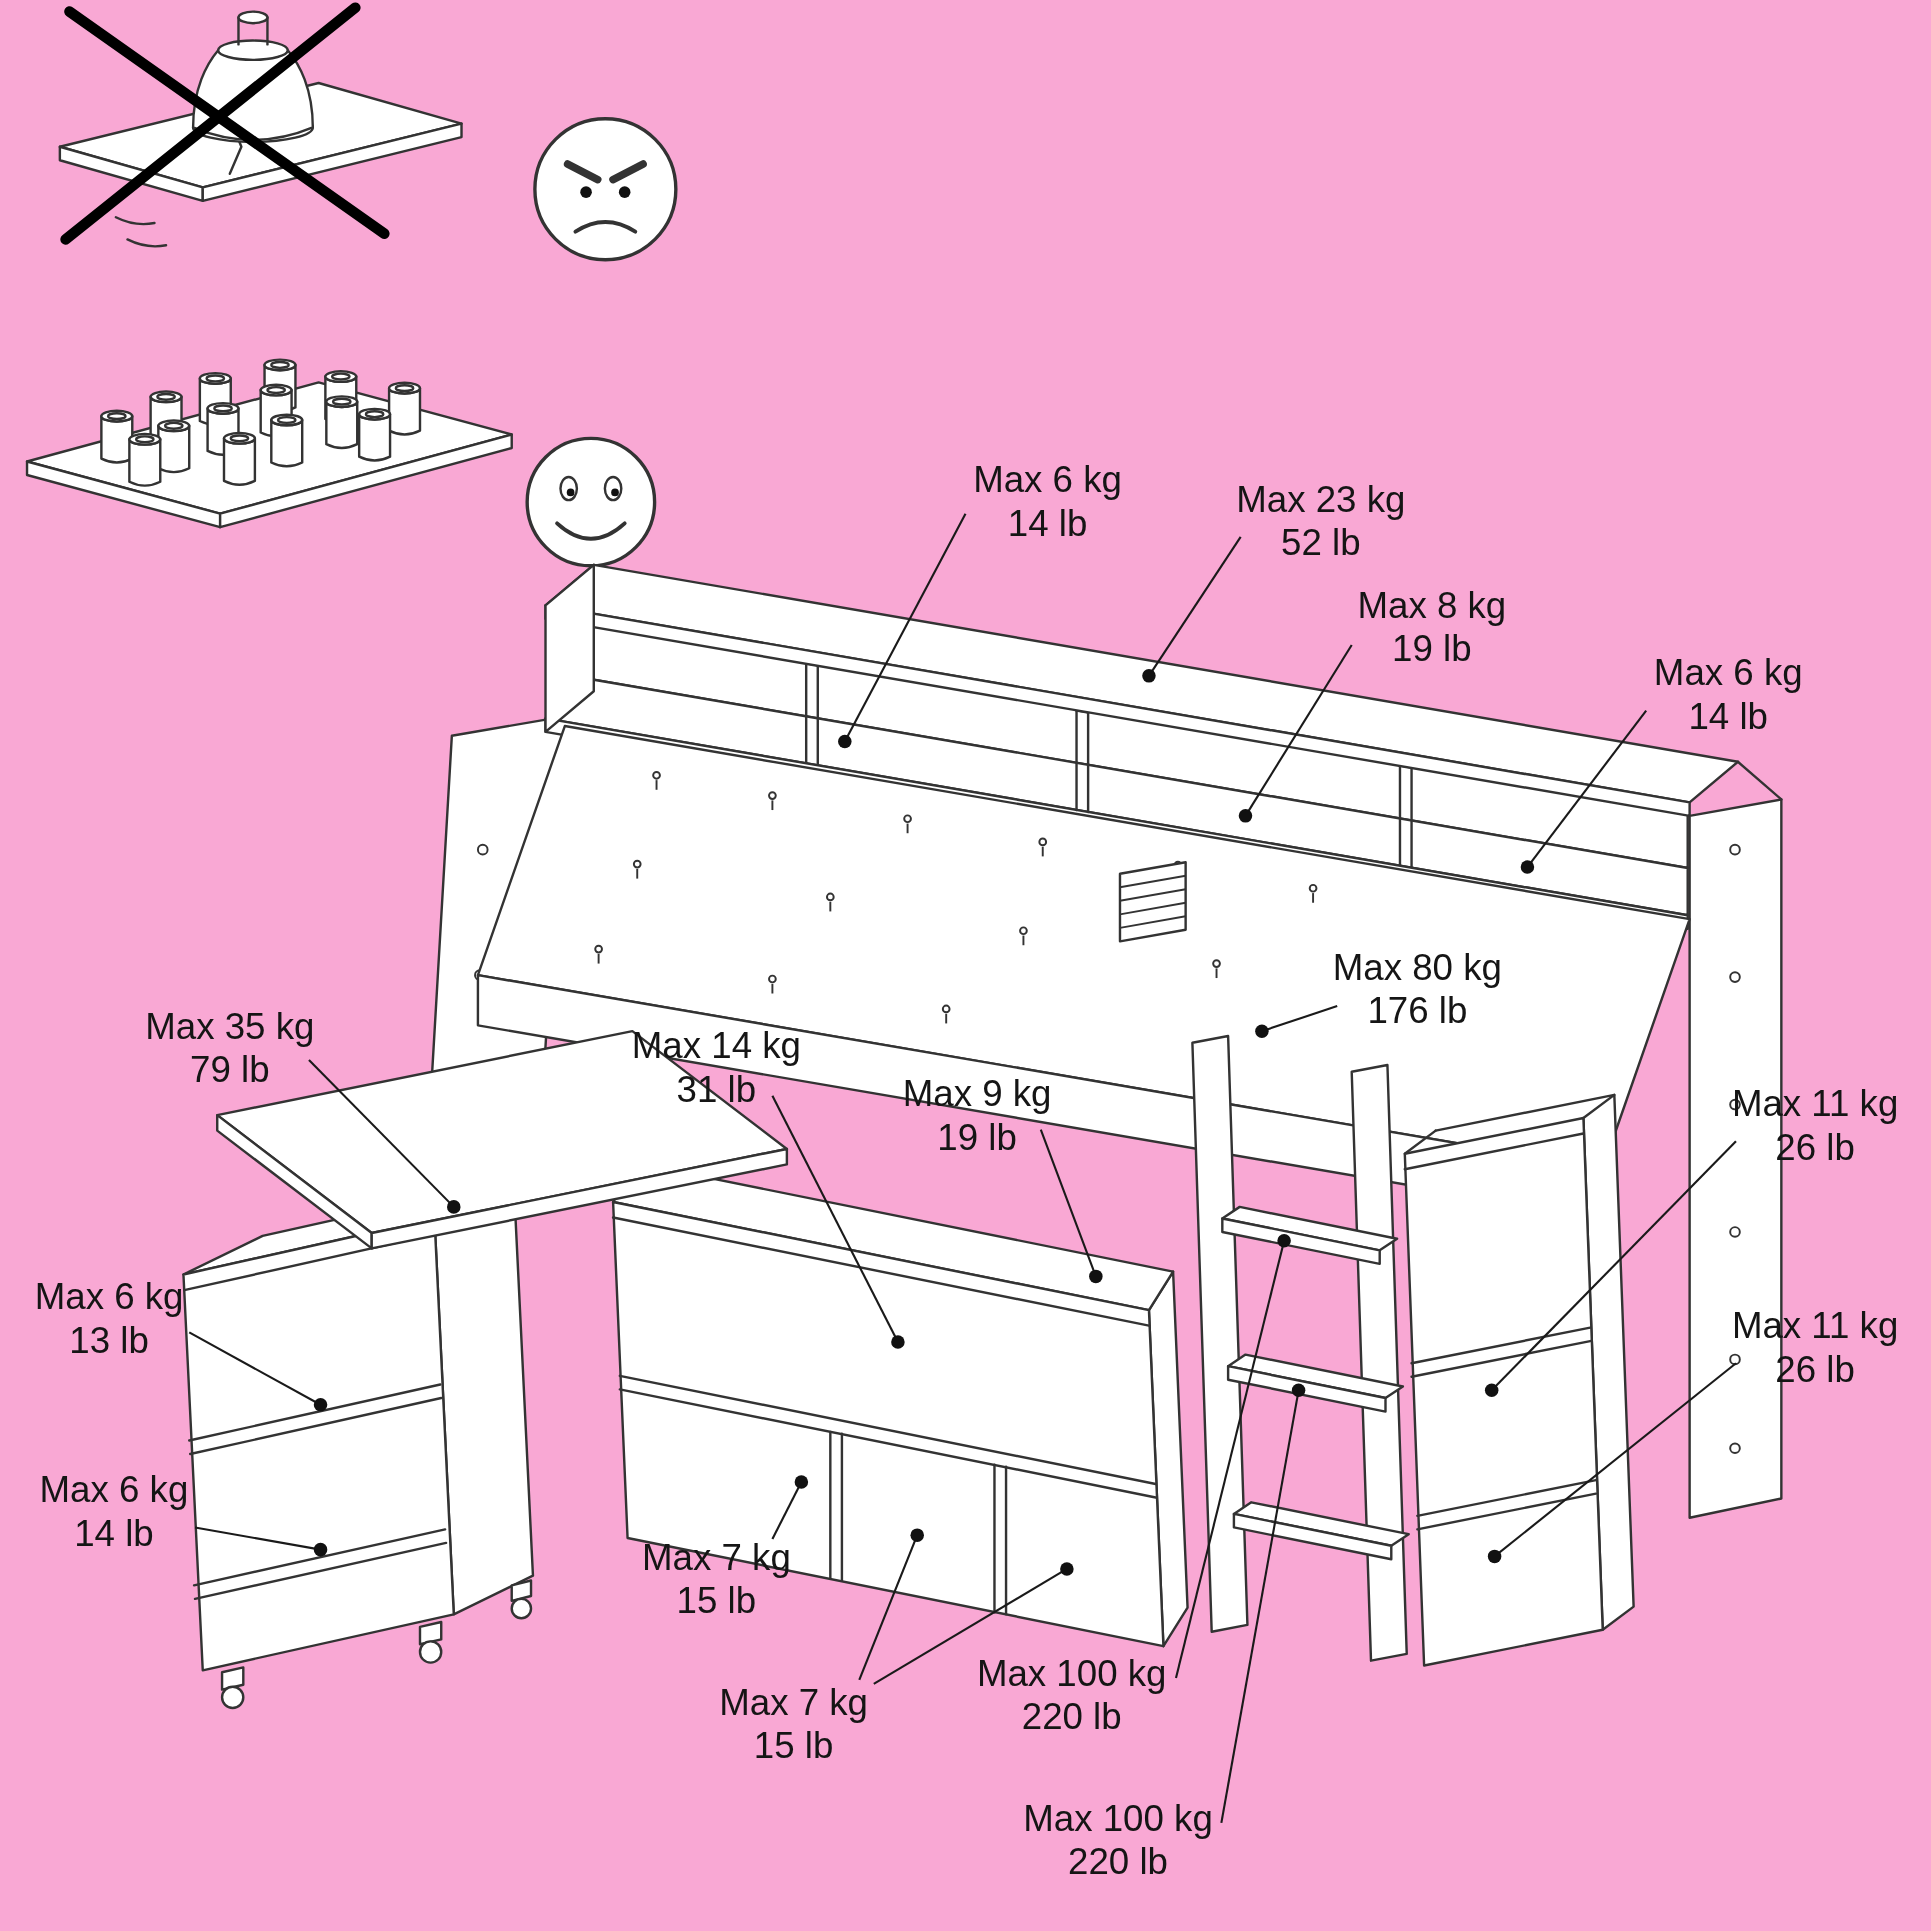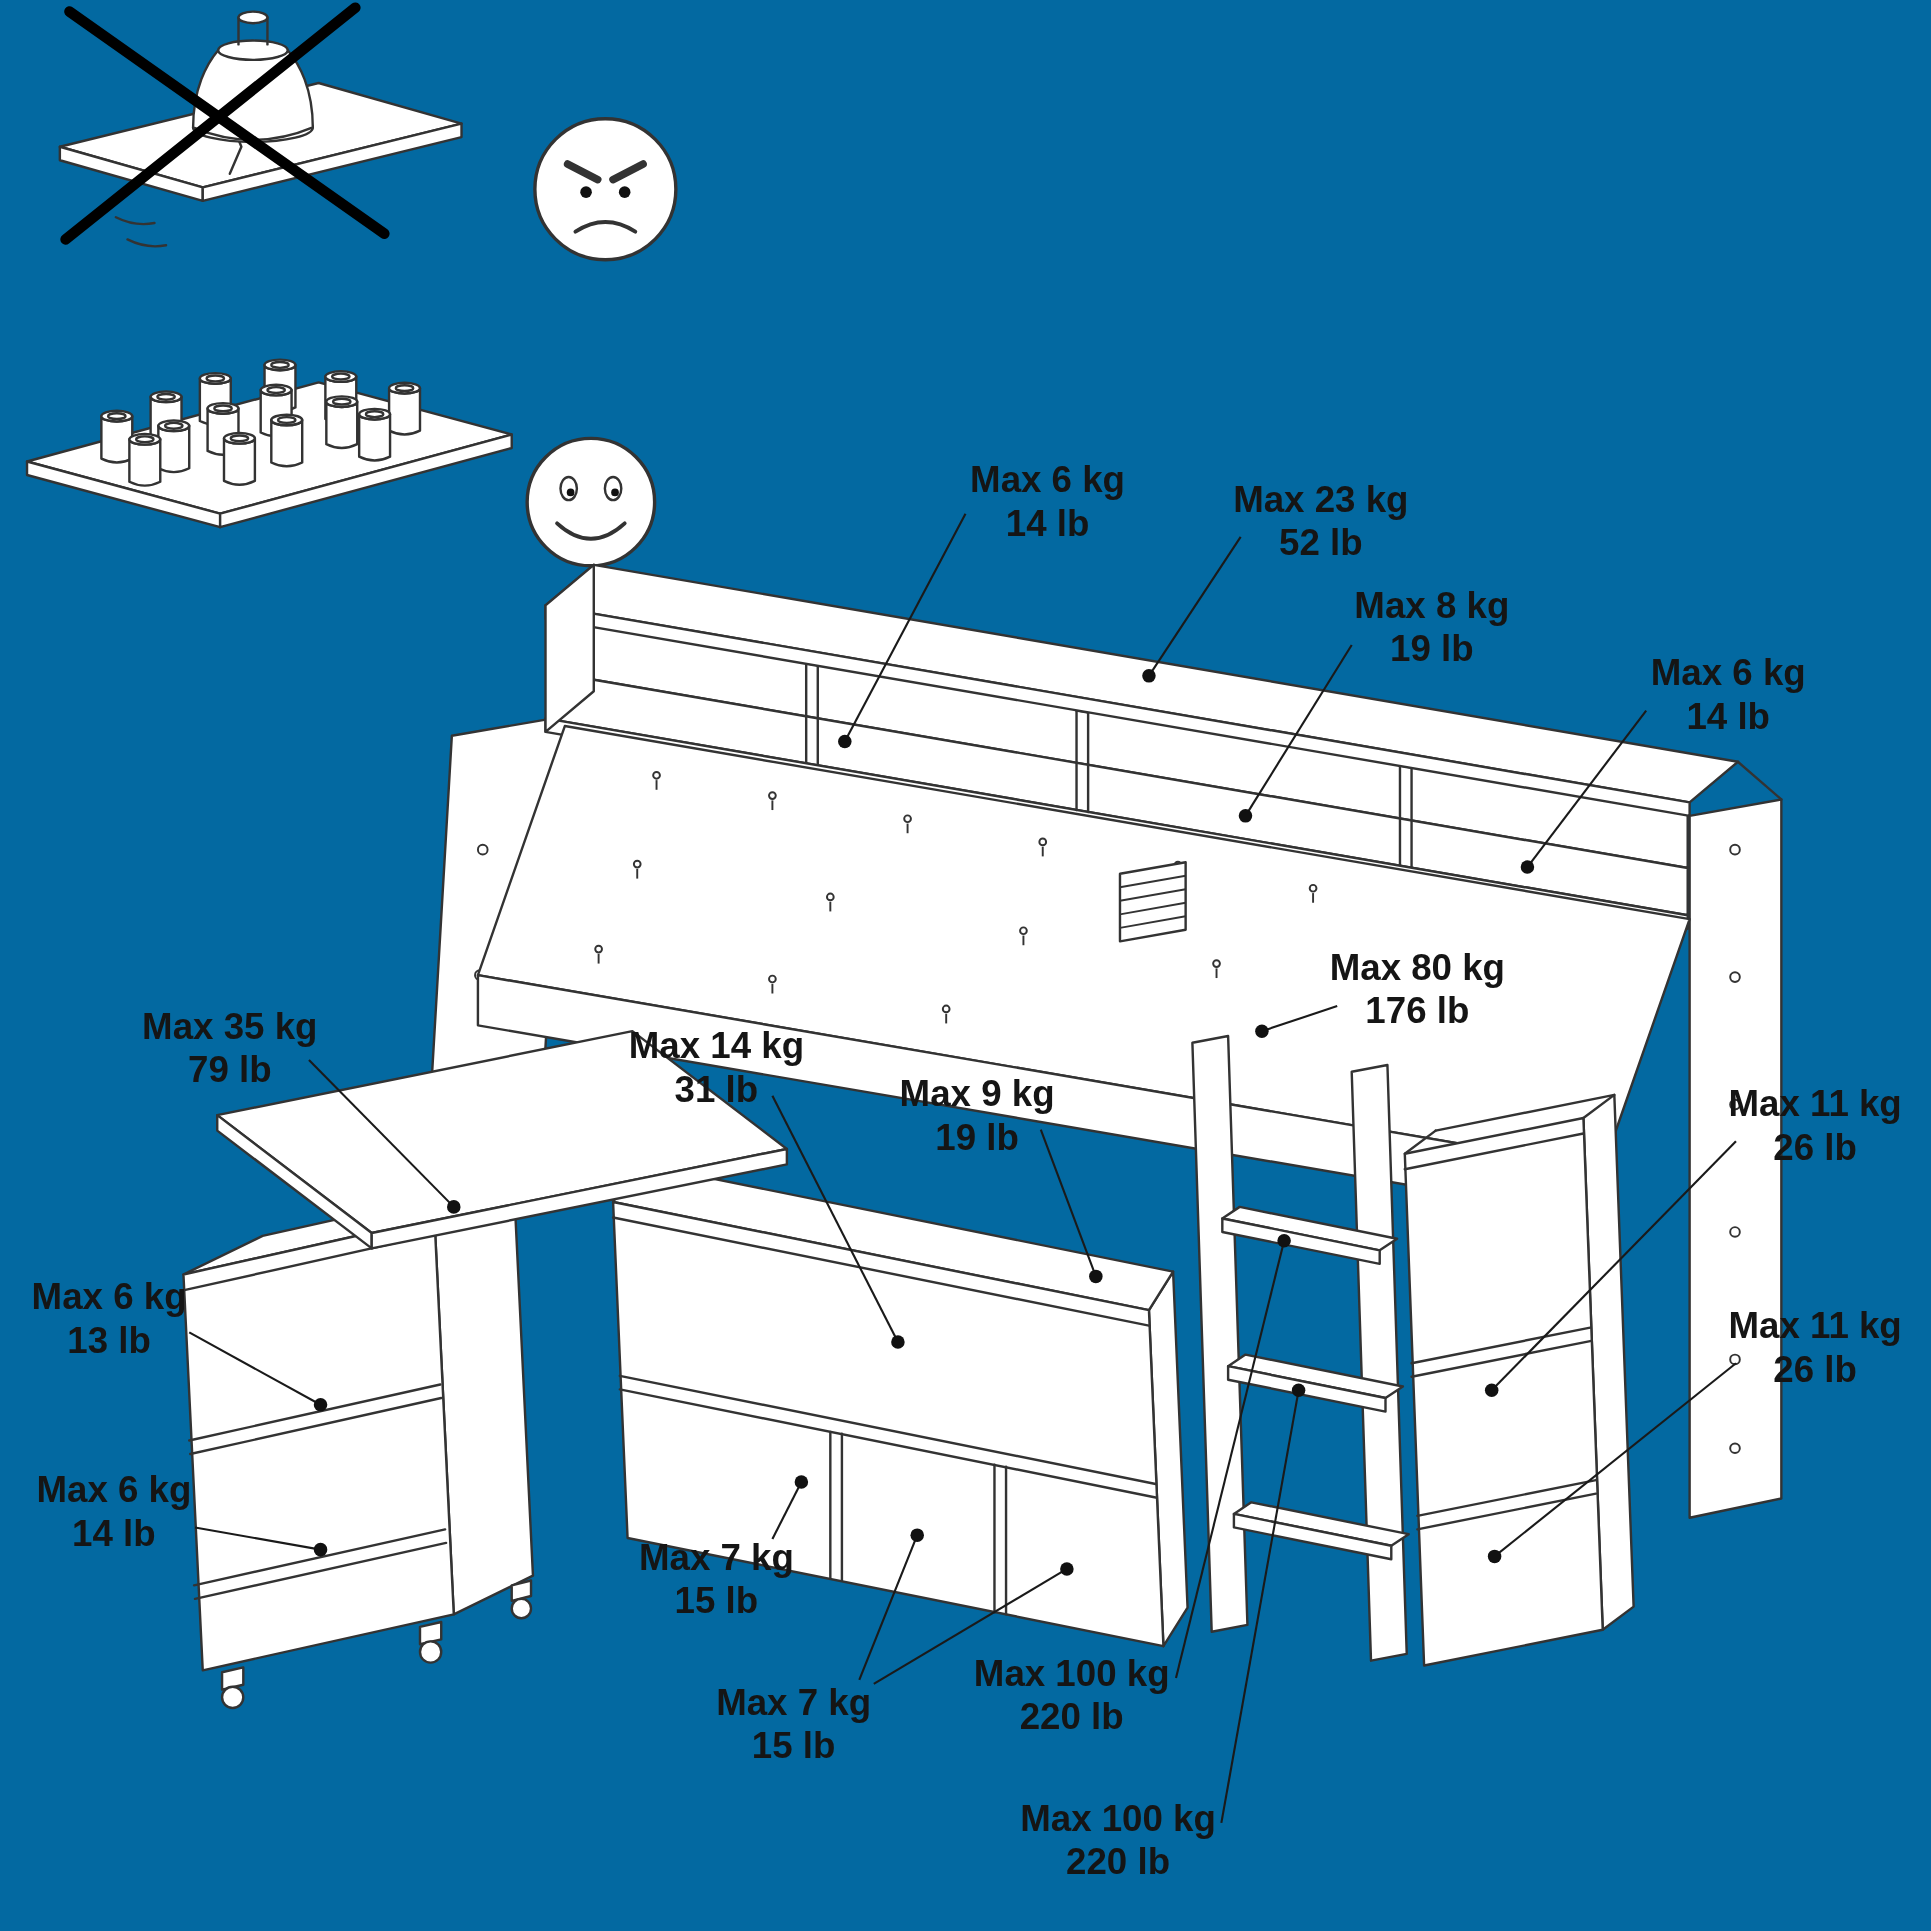--- a/index.html
+++ b/index.html
@@ -1,16 +1,16 @@
 <!DOCTYPE html>
 <html><head>
 <meta charset="utf-8">
 <style>
   html,body{margin:0;padding:0;background:#fff;}
-  .page{width:1931px;height:1931px;position:relative;background:#0369a1;overflow:hidden;font-weight:bold;}
+  .page{width:1931px;height:1931px;position:relative;background:#f9a8d4;overflow:hidden;}
   svg{position:absolute;left:0;top:0;}
   .ln{fill:none;stroke:#333;stroke-width:2.5;stroke-linejoin:round;stroke-linecap:round;}
   .fw{fill:#fff;stroke:#333;stroke-width:2.5;stroke-linejoin:round;}
   .lbl{font-family:"Liberation Sans",sans-serif;font-size:38px;fill:#151515;text-anchor:middle;}
   .leader{stroke:#1a1a1a;stroke-width:2.2;fill:none;}
   .dot{fill:#111;stroke:none;}
   .thick{stroke:#000;stroke-width:11;stroke-linecap:round;fill:none;}
   .mark{fill:none;stroke:#333;stroke-width:2;}
 </style>
 </head>

